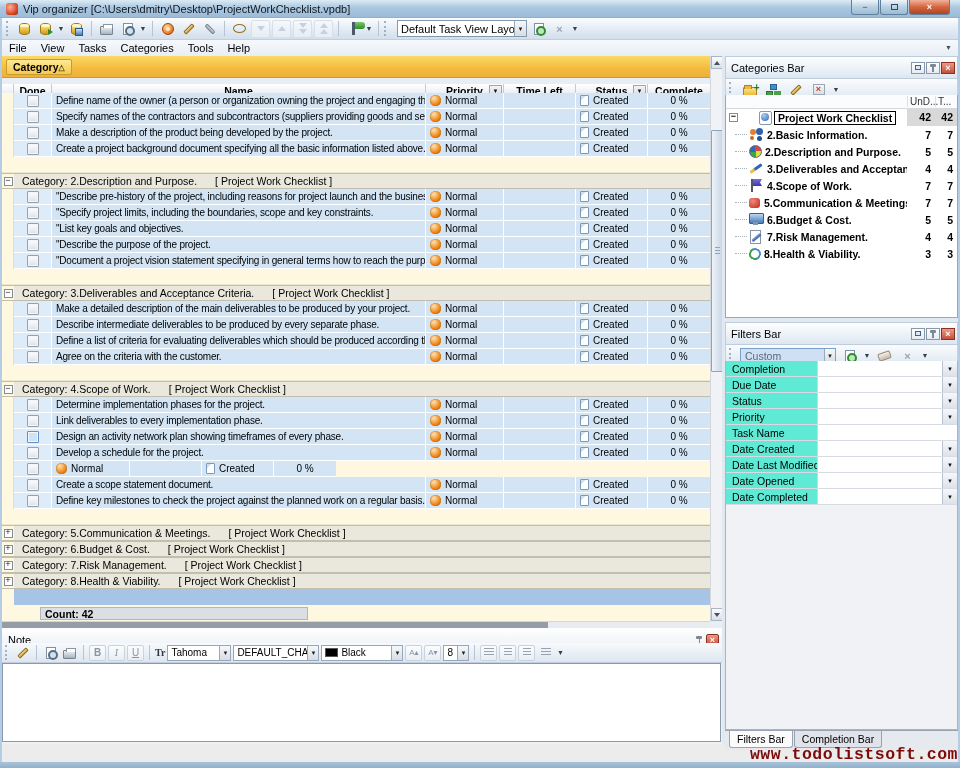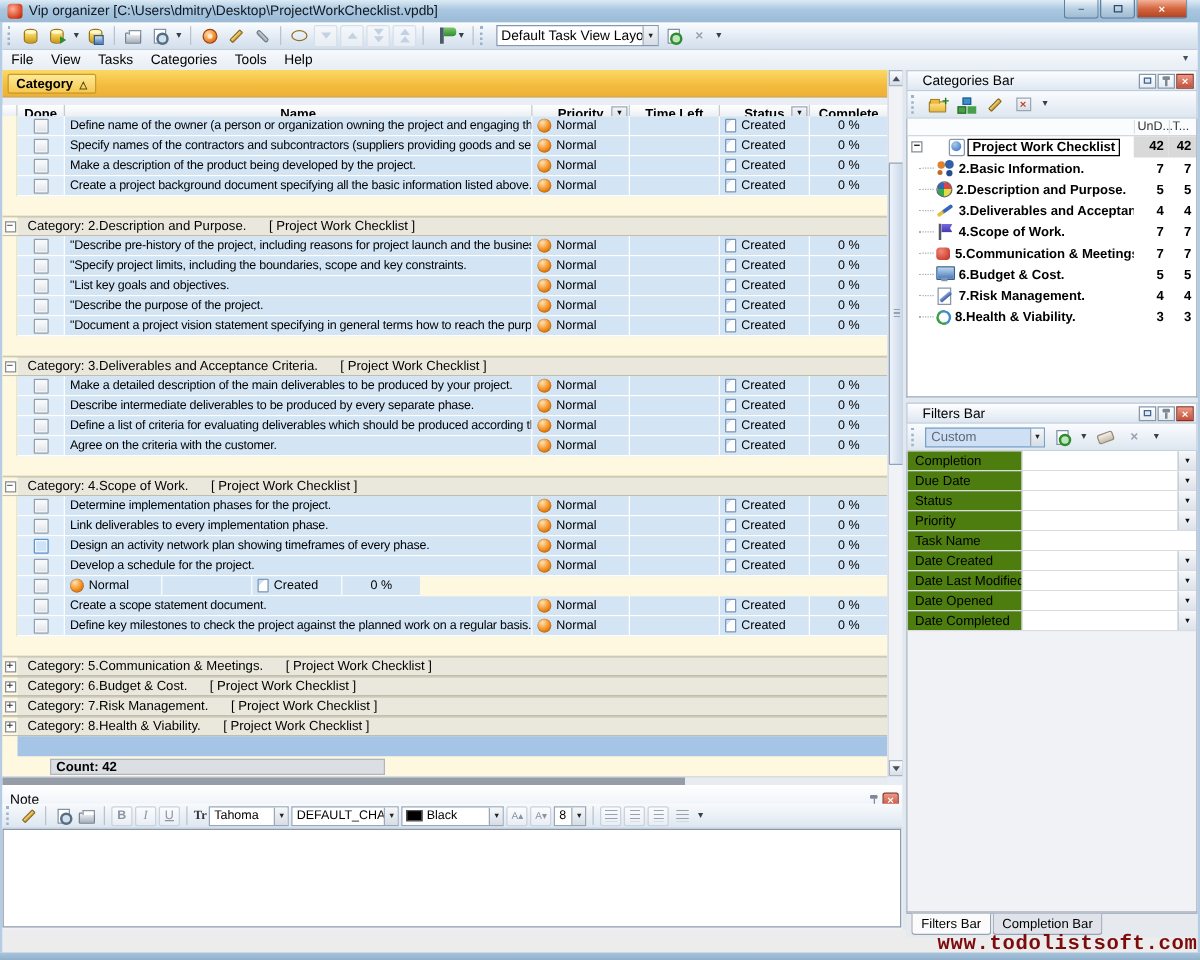--- a/index.html
+++ b/index.html
@@ -52,21 +52,21 @@
   #layout-combo{width:130px;margin-left:4px}
   .i-x{color:#9aa6b2;font-weight:bold;font-size:11px}
 
   
   #menubar{position:absolute;left:2px;top:40px;width:956px;height:15px;background:linear-gradient(#f6f9fc,#e8eef5);display:flex;align-items:center}
   .mitem{padding:1px 7px;cursor:default}
   #menu-chevron{margin-left:auto;margin-right:6px;font-size:7px;color:#44515e}
 
   
   #groupband{position:absolute;left:2px;top:56px;width:708px;height:22px;background:linear-gradient(#fcd963,#f3bb3e 60%,#eeb038);border-bottom:1px solid #d09a28}
-  .groupchip{position:absolute;left:4px;top:3px;height:16px;padding:0 6px;background:linear-gradient(#fdea96,#f6c84f);border:1px solid #c99b2f;border-radius:2px;font-weight:bold;display:flex;align-items:center;gap:5px;font-size:10.5px}
+  .groupchip{position:absolute;left:4px;top:3px;height:16px;padding:0 6px;background:linear-gradient(#fdea96,#f6c84f);border:1px solid #c99b2f;border-radius:2px;font-weight:bold;display:flex;align-items:center;font-size:10.5px}
   .sortglyph{font-size:8px;color:#5a4a10}
   #gridheader{position:absolute;left:2px;top:84px;width:708px;height:15px;display:flex;background:linear-gradient(#ffffff,#e1e6ed);border-bottom:1px solid #9aa5b2;font-weight:bold;font-size:10.5px}
   .hc{border-right:1px solid #c5cbd3;display:flex;align-items:center;justify-content:center;position:relative}
   .hc.gutter{width:12px}.hc.done{width:38px}.hc.name{width:374px}.hc.prio{width:78px}.hc.time{width:72px}.hc.status{width:72px}.hc.comp{width:62px;border-right:none}
   .fbut{position:absolute;right:1px;top:1px;width:13px;height:12px;background:linear-gradient(#f2f5f8,#d4dbe3);border:1px solid #9ba7b4;display:flex;align-items:center;justify-content:center;font-size:6px;color:#111}
   #gridbody{position:absolute;left:2px;top:93px;width:708px;height:528px;background:#fdf8df;overflow:hidden}
   .grow{display:flex;height:16px}
   .c{height:16px}
   .c.gutter{width:12px;background:#fdf8df;flex:none;display:flex;align-items:center;justify-content:center}
   .task .c{background:#d3e5f5;border-right:1px solid #fff;border-bottom:1px solid #fff}
@@ -121,21 +121,21 @@
   .pin{width:9px;height:9px;position:relative}
   .pin::before{content:"";position:absolute;left:1px;top:1px;width:6px;height:3px;background:#7d8996;border-radius:1px}
   .pin::after{content:"";position:absolute;left:3.5px;top:4px;width:1.5px;height:5px;background:#7d8996}
   .closebox{width:13px;height:12px;background:linear-gradient(#eb9a86,#c4503a);border:1px solid #8c3020;color:#fff;font-size:9px;line-height:10px;text-align:center;font-weight:bold;border-radius:2px}
 
   
   #rightbg{position:absolute;left:722px;top:56px;width:236px;height:688px;background:#e2e8ef}
   .panel{position:absolute;left:725px;width:233px}
   #catbar{top:56px;height:264px}
   #filtersbar{top:322px;height:428px}
-  .panelheader{height:17px;background:linear-gradient(#fdfeff,#dde7f1);border:1px solid #bfccda;display:flex;align-items:center;padding:0 2px 0 12px}
+  .panelheader{height:23px;background:linear-gradient(#fdfeff,#dde7f1);border:1px solid #bfccda;display:flex;align-items:center;padding:0 2px 0 5px}
   .phbtns{margin-left:auto;display:flex;gap:1px;align-items:center}
   .phbtn{width:14px;height:12px;border:1px solid #8898aa;background:linear-gradient(#ffffff,#e4ebf2);display:flex;align-items:center;justify-content:center}
   .phbtn .sq{width:6px;height:5px;border:1px solid #44608c;background:#dce8f4}
   .phbtn.close{background:linear-gradient(#eb9a86,#c4503a);border-color:#8c3020;color:#fff;font-size:9px;font-weight:bold}
   .paneltoolbar{height:22px;background:linear-gradient(#fafcfe,#dde6f0);border:1px solid #c6d2de;border-top:none;display:flex;align-items:center;padding-left:3px;gap:4px}
   .i-folder{width:14px;height:9px;background:linear-gradient(#ffe48e,#ecba3e);border:1px solid #a8852a;border-radius:1px;position:relative;margin-top:3px}
   .i-folder::before{content:"";position:absolute;top:-3px;left:0;width:6px;height:3px;background:#ecba3e;border:1px solid #a8852a;border-bottom:none;border-radius:1px 1px 0 0}
   .i-folder.plus::after{content:"+";position:absolute;right:-4px;top:-6px;color:#1f7c1f;font-weight:bold;font-size:10px}
   .i-orgtree{width:13px;height:12px;position:relative}
   .i-orgtree::before{content:"";position:absolute;left:4px;top:0;width:5px;height:4px;background:#3f8fd0;border:1px solid #26618e}
@@ -171,21 +171,21 @@
   .ic-monitor::after{content:"";position:absolute;left:4px;top:9px;width:5px;height:3px;background:#8296aa}
   .ic-risk::before{content:"";position:absolute;left:1px;top:0;width:9px;height:12px;background:#fff;border:1px solid #8896a4}
   .ic-risk::after{content:"";position:absolute;left:2px;top:6px;width:11px;height:3px;background:linear-gradient(#88a8d8,#3858a8);transform:rotate(-40deg);border-radius:1px}
   .ic-health{width:12px;height:12px;border:2px solid #3aa048;border-radius:50%;border-right-color:#3f8fd0;border-top-color:#3f8fd0;transform:rotate(20deg)}
   
   .fcombo{width:96px;height:16px;background:#cfe0f4;border:1px solid #7aa0c8;color:#5a6a7a;display:flex;align-items:center;padding-left:4px;font-size:10.5px}
   .fcombo .dbtn{height:14px;width:11px;margin-left:auto;background:linear-gradient(#f6f8fa,#d6dde5);border-left:1px solid #9aa8b8;display:flex;align-items:center;justify-content:center;font-size:6px;color:#222}
   .i-eraser{width:13px;height:8px;background:linear-gradient(#f6efe8,#cabcae);border:1px solid #948876;transform:rotate(-20deg);border-radius:2px}
   #filterbody{position:absolute;left:0;top:39px;right:0;bottom:20px;background:#f1f2f5;border:1px solid #a8b4c2;border-top:none;overflow:hidden}
   .frow{height:16px;display:flex;border-bottom:1px solid #d8dce2;background:#fff}
-  .flabel{width:92px;background:#4d7c0f;border-right:1px solid #d0d6dd;padding:2px 0 0 6px;white-space:nowrap;overflow:hidden;font-size:10.5px}
+  .flabel{width:92px;background:#5eead4;border-right:1px solid #d0d6dd;padding:2px 0 0 6px;white-space:nowrap;overflow:hidden;font-size:10.5px}
   .fvalue{flex:1;background:#fff}
   .fbtn{width:15px;background:linear-gradient(#f6f8fa,#dce2ea);border-left:1px solid #b8c2ce;display:flex;align-items:center;justify-content:center;font-size:6px;color:#111}
   #paneltabs{position:absolute;left:0;right:0;bottom:0;height:20px;border-top:1px solid #98a4b2;background:#e6e9ee;display:flex;padding:0 0 0 4px}
   .ptab{height:17px;padding:2px 7px 0;border:1px solid #98a4b2;border-top:none;border-radius:0 0 3px 3px;background:#e0e3e9;margin-right:1px;font-size:10.5px;white-space:nowrap}
   .ptab.active{background:#fbfbfc}
 
   
   #watermark{position:absolute;right:2px;top:745px;font-family:"Liberation Mono",monospace;font-weight:bold;font-size:16.5px;color:#7d0b0b;z-index:60;letter-spacing:0.5px}
 </style>
 </head>

